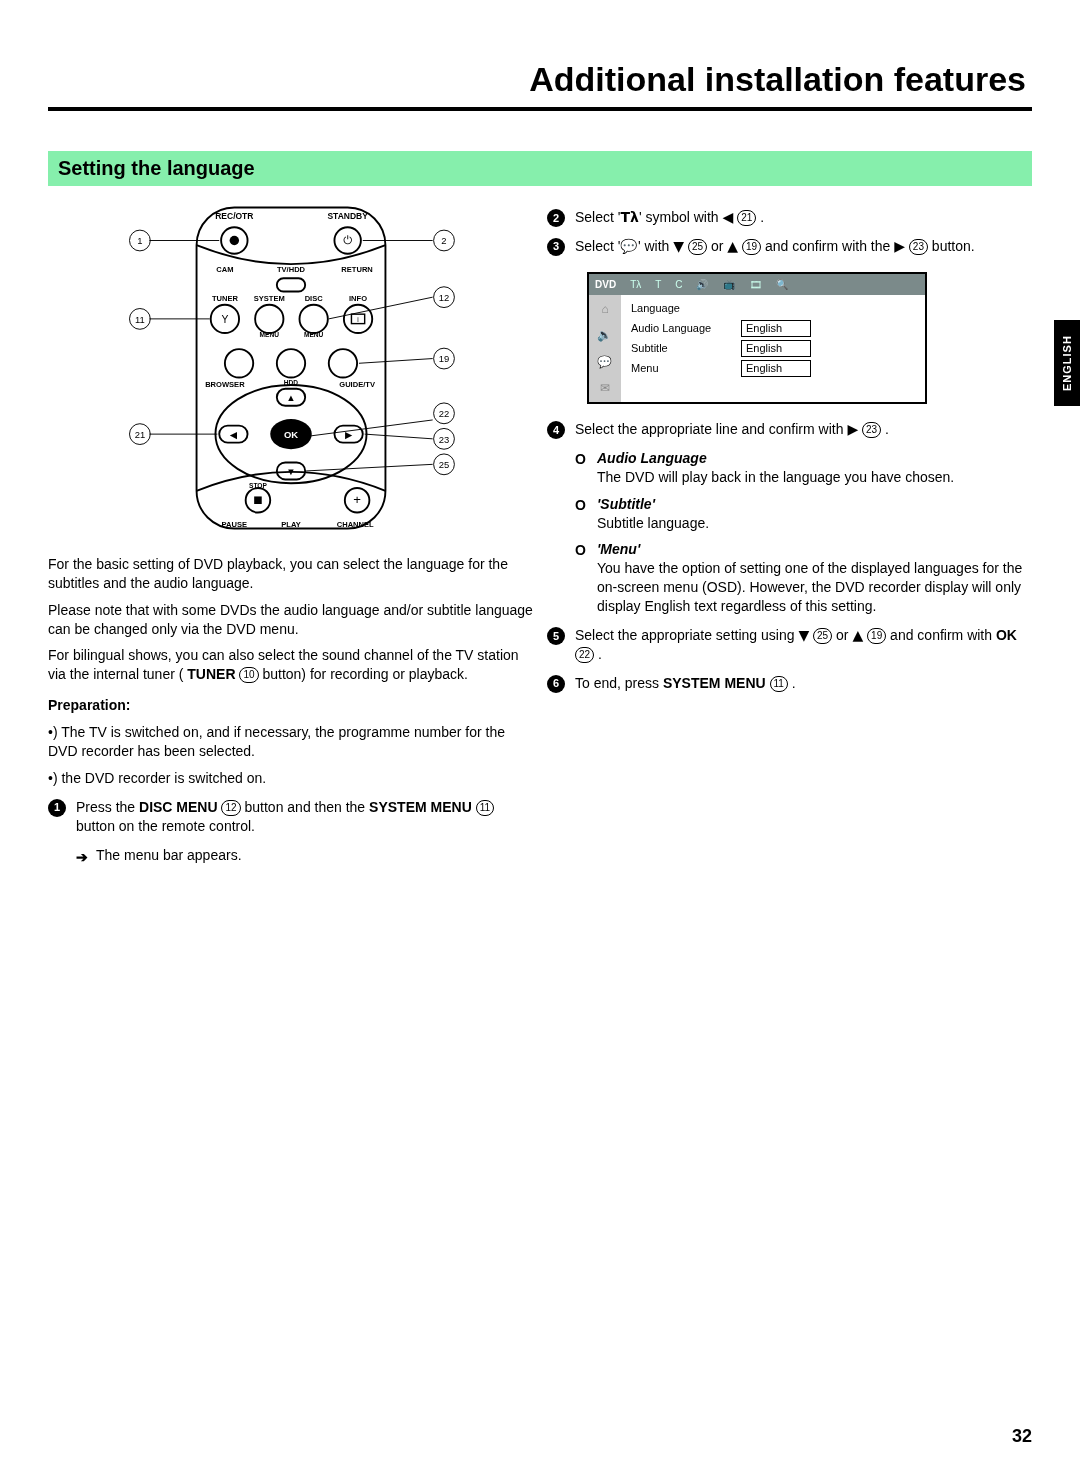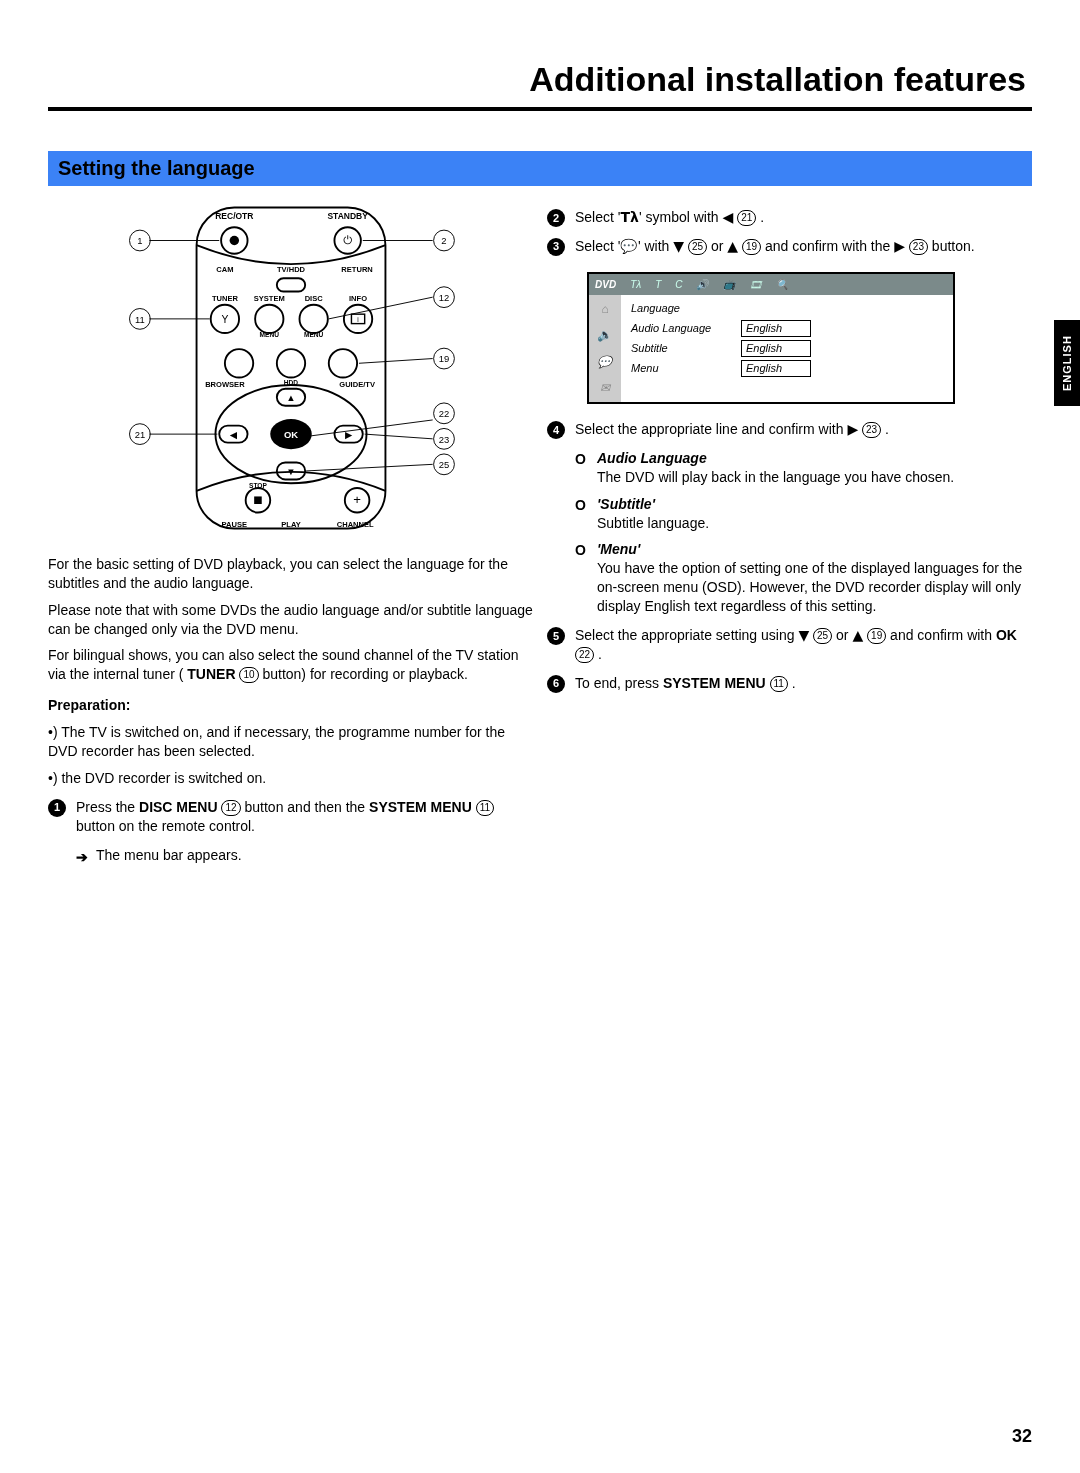--- a/index.html
+++ b/index.html
@@ -1,33 +1,33 @@
 <!DOCTYPE html>
 <html><head>
 <meta charset="utf-8">
 <style>
   * { box-sizing: border-box; margin: 0; padding: 0; }
   html, body { width: 1080px; height: 1473px; background: #fff; font-family: Arial, Helvetica, sans-serif; color: #000; }
   .page { position: relative; width: 1080px; height: 1473px; padding: 60px 48px 48px 48px; }
   .title { font-size: 34px; font-weight: bold; text-align: right; padding-right: 6px; }
   .title-rule { border: 0; border-top: 4px solid #000; margin-top: 8px; margin-bottom: 40px; }
-  .section-bar { background: #3b82f6; font-size: 20px; font-weight: bold; padding: 6px 10px; margin-bottom: 12px; }
+  .section-bar { background: #86efac; font-size: 20px; font-weight: bold; padding: 6px 10px; margin-bottom: 12px; }
   .columns { display: flex; gap: 14px; }
   .col { width: 50%; font-size: 14px; line-height: 1.35; }
   .remote-fig { text-align: center; margin-bottom: 12px; }
   .remote-fig svg { max-width: 420px; }
   p { margin: 8px 0; }
   .prep-head { font-weight: bold; margin-top: 12px; }
   .step { position: relative; padding-left: 28px; margin: 10px 0; }
   .step-num { position: absolute; left: 0; top: 1px; width: 18px; height: 18px; border-radius: 9px; background: #000; color: #fff; font-size: 11px; font-weight: bold; display: flex; align-items: center; justify-content: center; }
   .substep { position: relative; padding-left: 48px; margin: 4px 0; }
   .arrow-right { position: absolute; left: 28px; top: 2px; font-weight: bold; }
   .circnum { display: inline-block; min-width: 18px; height: 16px; border: 1px solid #000; border-radius: 9px; font-size: 10px; text-align: center; line-height: 14px; padding: 0 3px; vertical-align: 1px; }
   .sym { font-family: "DejaVu Sans", Arial, sans-serif; }
-  .osd-box { border: 2px solid #000; width: 368px; margin: 16px 0 16px 40px; font-size: 11px; font-style: italic; }
+  .osd-box { border: 2px solid #000; width: 340px; margin: 16px 0 16px 40px; font-size: 11px; }
   .osd-top { background:#7b8a8a; padding: 4px 6px; color:#cfe; font-size:10px; display:flex; gap:14px; }
   .osd-top span:first-child { color:#fff; font-weight:bold; }
   .osd-body { display:flex; }
   .osd-side { width: 32px; background:#ccc; display:flex; flex-direction:column; align-items:center; padding:6px 0; gap:10px; color:#888; font-size:12px;}
   .osd-content { flex:1; padding: 6px 10px 20px 10px; }
   .osd-head-row { text-align:left; padding-right:10px; margin-bottom:4px; }
   .osd-row { display:flex; align-items:center; margin: 3px 0; }
   .osd-row .lbl { width: 110px; }
   .osd-row .val { border:1px solid #000; padding: 0 18px 0 4px; min-width:70px; }
   .opt-list { margin-left: 28px; }

